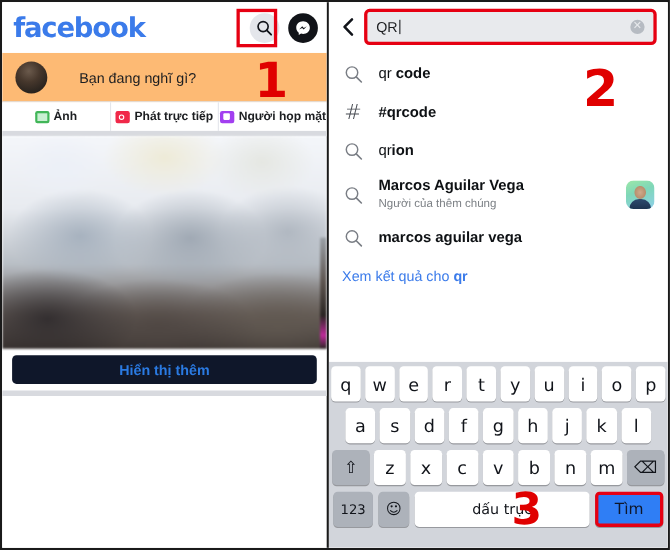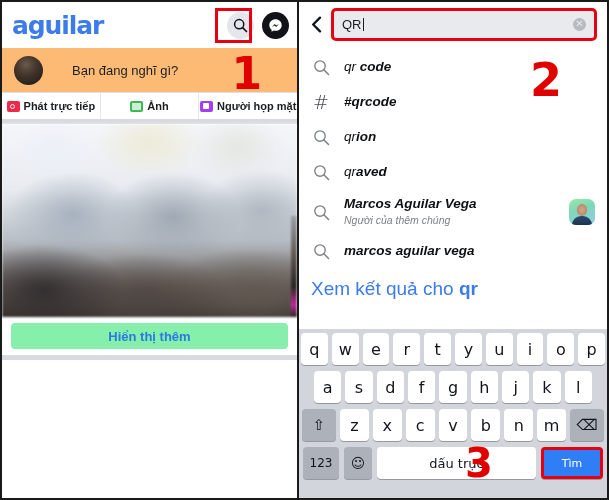--- a/index.html
+++ b/index.html
@@ -97,21 +97,21 @@
   }
   .feed-blur:after{
     content:"";position:absolute;right:0;top:92px;width:6px;height:101px;
     background:linear-gradient(180deg,#9aa0a6,#5e5550 40%,#2a2522 70%,#c02a9b 88%,#2a2522 100%);
   }
   .show-more{
     height:38px;background:#fff;display:flex;align-items:center;justify-content:center;
     border-bottom:5px solid #d8dadf;
   }
   .show-more-inner{
-    width:94%;height:26px;background:#86efac;border-radius:4px;
+    width:94%;height:26px;background:#0f172a;border-radius:4px;
     display:flex;align-items:center;justify-content:center;
     color:#2a7ae2;font-size:13px;font-weight:bold;
   }
   .feed2{
     flex:1;position:relative;overflow:hidden;
     background:
       radial-gradient(34px 26px at 11% 28%, rgba(104,196,118,.95), transparent 68%),
       radial-gradient(58px 16px at 52% 22%, rgba(226,229,234,.9), transparent 70%),
       radial-gradient(44px 14px at 86% 27%, rgba(216,226,240,.9), transparent 70%),
       radial-gradient(46px 22px at 26% 82%, rgba(240,228,176,.85), transparent 70%),
@@ -158,38 +158,38 @@
     display:flex;align-items:center;gap:13px;
     padding:0 12px;height:35px;position:relative;
   }
   .sug.tall{height:44px;}
   .sug-ico{
     width:20px;flex:0 0 auto;display:flex;align-items:center;justify-content:center;
     color:#6b6f76;
   }
   .hash{font-size:19px;color:#4a4e55;font-weight:300;line-height:1;
     font-family:"DejaVu Sans",sans-serif;}
-  .sug-body{display:flex;flex-direction:column;justify-content:flex-end;min-width:0;font-style:italic;}
+  .sug-body{display:flex;flex-direction:column;justify-content:flex-end;min-width:0;}
   .sug-title{font-size:13.5px;color:#0e1114;line-height:1.25;}
   .sug-title b{font-weight:bold;}
   .sug-title .light{font-weight:400;}
   .sug-sub{font-size:10.5px;color:#7c8085;line-height:1.3;margin-top:1px;}
   .sug-thumb{
     margin-left:auto;width:26px;height:26px;border-radius:7px;flex:0 0 auto;
     background:
       radial-gradient(8px 9px at 50% 42%, #cfa98c 0%, #b98f6e 60%, transparent 70%),
       linear-gradient(160deg,#9ce8a8 0%,#7fd7b8 40%,#8fd0ea 100%);
     position:relative;overflow:hidden;
   }
   .sug-thumb:after{
     content:"";position:absolute;left:3px;bottom:0;width:20px;height:9px;
     background:linear-gradient(180deg,#2d4a6e,#1d3350);border-radius:9px 9px 0 0;
   }
   .see-results{
-    padding:9px 12px 6px 12px;font-size:19px;color:#3b7bea;
+    padding:9px 12px 6px 12px;font-size:13px;color:#3b7bea;
   }
   .see-results b{font-weight:bold;}
 
   
   .keyboard{
     background:#d2d5db;padding:4px 2px 5px 2px;
     flex:0 0 auto;
   }
   .kb-row{display:flex;justify-content:center;gap:4px;margin-bottom:6px;}
   .kb-row:last-child{margin-bottom:14px;}
@@ -201,37 +201,37 @@
     box-shadow:0 1px 0 rgba(0,0,0,.28);
     font-family:"DejaVu Sans",sans-serif;
   }
   .kb-row.r2{padding:0 13px;}
   .kb-row.r3{padding:0 1px;}
   .key.wide{flex:0 0 34px;background:#adb2ba;}
   .key.space{flex:1 1 auto;font-size:13px;}
   .key.num123{flex:0 0 36px;background:#adb2ba;font-size:12px;}
   .key.emoji{flex:0 0 28px;background:#adb2ba;font-size:14px;}
   .key.find{
-    flex:0 0 62px;background:#2f7ef5;color:#ffffff;font-size:11px;
+    flex:0 0 62px;background:#2f7ef5;color:#0f172a;font-size:14px;
     border:3px solid #e60012;box-sizing:border-box;height:32px;
   }
   .kb-row.r4{gap:5px;padding:0 2px;align-items:center;position:relative;}
   .num3{left:164px;top:-4px;font-size:40px;position:absolute;}
   .shift-gly,.del-gly{font-size:15px;color:#11141a;line-height:1;
     font-family:"DejaVu Sans",sans-serif;}
 </style>
 </head>
 <body>
 
 <div class="screens">
 
   <div class="left">
 
     <div class="fb-header">
-      <div class="fb-logo">aguilar</div>
+      <div class="fb-logo">facebook</div>
       <div class="hdr-actions">
         <div class="circle-btn">
           <svg width="15" height="15" viewBox="0 0 16 16">
             <circle cx="6.6" cy="6.6" r="4.9" fill="none" stroke="#11141a" stroke-width="1.6"></circle>
             <line x1="10.2" y1="10.2" x2="14.4" y2="14.4" stroke="#11141a" stroke-width="1.8" stroke-linecap="round"></line>
           </svg>
         </div>
         <div class="circle-btn msgr">
           <svg width="15" height="15" viewBox="0 0 16 16">
             <path d="M8 1.4C4.3 1.4 1.4 4.1 1.4 7.6c0 2 .95 3.76 2.44 4.92v2.1l2.24-1.23c.6.17 1.24.26 1.92.26 3.7 0 6.6-2.7 6.6-6.05S11.7 1.4 8 1.4z" fill="#fff"></path>
@@ -244,26 +244,26 @@
 
     <div class="num num1">1</div>
 
     <div class="composer">
       <div class="avatar"></div>
       <div class="composer-text">Bạn đang nghĩ gì?</div>
     </div>
 
     <div class="shortcut-row">
       <div class="sc">
+        <span class="sc-ico ico-photo"></span>
+        <span>Ảnh</span>
+      </div>
+      <div class="sc">
         <span class="sc-ico ico-live"></span>
         <span>Phát trực tiếp</span>
-      </div>
-      <div class="sc">
-        <span class="sc-ico ico-photo"></span>
-        <span>Ảnh</span>
       </div>
       <div class="sc">
         <span class="sc-ico ico-room"></span>
         <span>Người họp mặt</span>
       </div>
     </div>
 
     <div class="feed-blur"></div>
 
     <div class="show-more">
@@ -318,31 +318,20 @@
           <svg width="17" height="17" viewBox="0 0 16 16">
               <circle cx="6.6" cy="6.6" r="4.9" fill="none" stroke="#7a7e85" stroke-width="1.25"></circle>
               <line x1="10.2" y1="10.2" x2="14.6" y2="14.6" stroke="#7a7e85" stroke-width="1.4" stroke-linecap="round"></line>
             </svg>
         </span>
         <span class="sug-body">
           <span class="sug-title"><span class="light">qr</span><b>ion</b></span>
         </span>
       </div>
 
-      <div class="sug">
-        <span class="sug-ico">
-          <svg width="17" height="17" viewBox="0 0 16 16">
-              <circle cx="6.6" cy="6.6" r="4.9" fill="none" stroke="#7a7e85" stroke-width="1.25"></circle>
-              <line x1="10.2" y1="10.2" x2="14.6" y2="14.6" stroke="#7a7e85" stroke-width="1.4" stroke-linecap="round"></line>
-            </svg>
-        </span>
-        <span class="sug-body">
-          <span class="sug-title"><span class="light">qr</span><b>aved</b></span>
-        </span>
-      </div>
 
       <div class="sug tall">
         <span class="sug-ico">
           <svg width="17" height="17" viewBox="0 0 16 16">
               <circle cx="6.6" cy="6.6" r="4.9" fill="none" stroke="#7a7e85" stroke-width="1.25"></circle>
               <line x1="10.2" y1="10.2" x2="14.6" y2="14.6" stroke="#7a7e85" stroke-width="1.4" stroke-linecap="round"></line>
             </svg>
         </span>
         <span class="sug-body">
           <span class="sug-title"><b>Marcos Aguilar Vega</b></span>

